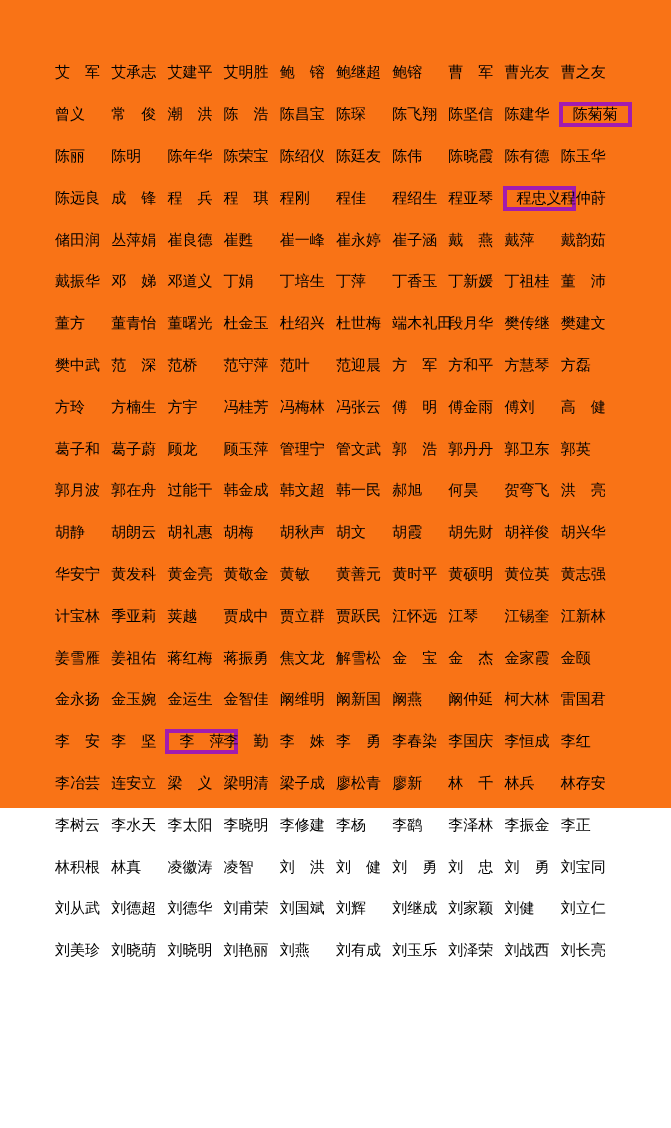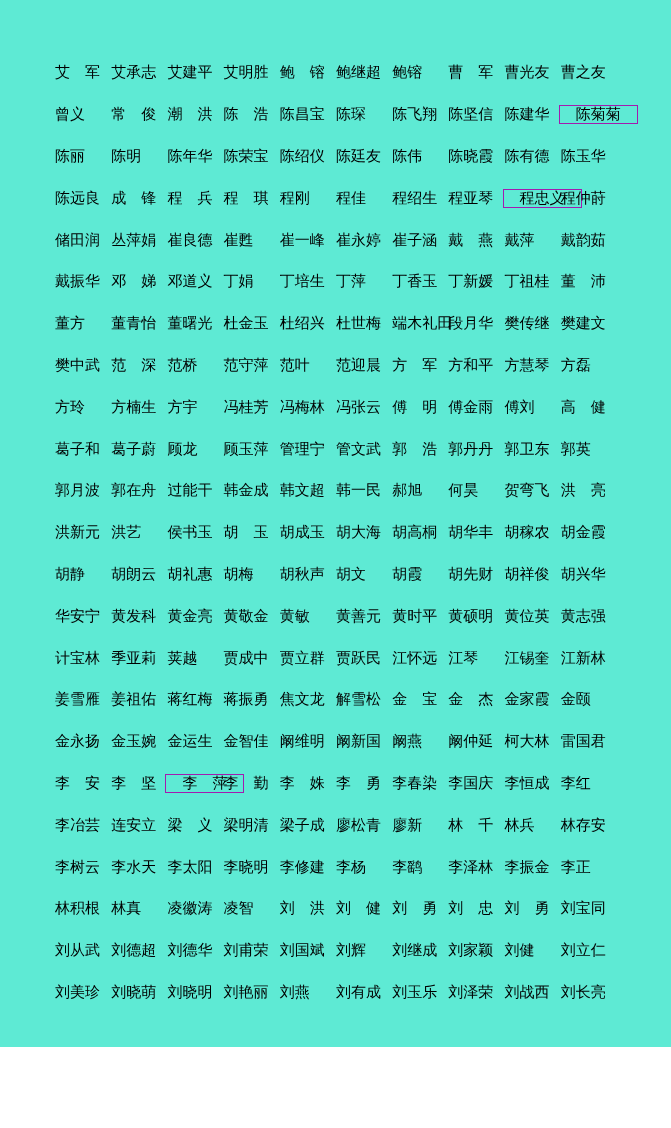--- a/index.html
+++ b/index.html
@@ -10,45 +10,45 @@
   body {
     width: 671px;
     height: 1128px;
     overflow: hidden;
     font-family: "DejaVu Sans", "Liberation Sans", sans-serif;
     color: #000000;
   }
   .page {
     box-sizing: border-box;
     width: 671px;
-    height: 1047px;
+    height: 808px;
     padding: 52px 10px 0 55px;
-    background: #5eead4;
+    background: #f97316;
   }
   .name-grid {
     display: block;
   }
   .name-row {
     display: grid;
     grid-template-columns: repeat(10, 56.2px);
     height: 41.8px;
     align-items: center;
   }
   .name-cell {
     display: inline-block;
     justify-self: start;
     font-size: 15px;
     line-height: 17px;
     white-space: pre;
     color: #000000;
     letter-spacing: 0px;
   }
   .name-cell.boxed {
-    border: 1px solid #a21caf;
-    padding: 0px 16px;
+    border: 4px solid #a21caf;
+    padding: 0px 10px;
     margin-left: -2px;
   }
 </style>
 </head>
 <body>
 
 <div class="page">
   <div class="name-grid" id="name-grid">
       <div class="name-row">
         <span class="name-cell">艾　军</span>
@@ -176,32 +176,20 @@
         <span class="name-cell">过能干</span>
         <span class="name-cell">韩金成</span>
         <span class="name-cell">韩文超</span>
         <span class="name-cell">韩一民</span>
         <span class="name-cell">郝旭</span>
         <span class="name-cell">何昊</span>
         <span class="name-cell">贺弯飞</span>
         <span class="name-cell">洪　亮</span>
       </div>
       <div class="name-row">
-        <span class="name-cell">洪新元</span>
-        <span class="name-cell">洪艺</span>
-        <span class="name-cell">侯书玉</span>
-        <span class="name-cell">胡　玉</span>
-        <span class="name-cell">胡成玉</span>
-        <span class="name-cell">胡大海</span>
-        <span class="name-cell">胡高桐</span>
-        <span class="name-cell">胡华丰</span>
-        <span class="name-cell">胡稼农</span>
-        <span class="name-cell">胡金霞</span>
-      </div>
-      <div class="name-row">
         <span class="name-cell">胡静</span>
         <span class="name-cell">胡朗云</span>
         <span class="name-cell">胡礼惠</span>
         <span class="name-cell">胡梅</span>
         <span class="name-cell">胡秋声</span>
         <span class="name-cell">胡文</span>
         <span class="name-cell">胡霞</span>
         <span class="name-cell">胡先财</span>
         <span class="name-cell">胡祥俊</span>
         <span class="name-cell">胡兴华</span>

